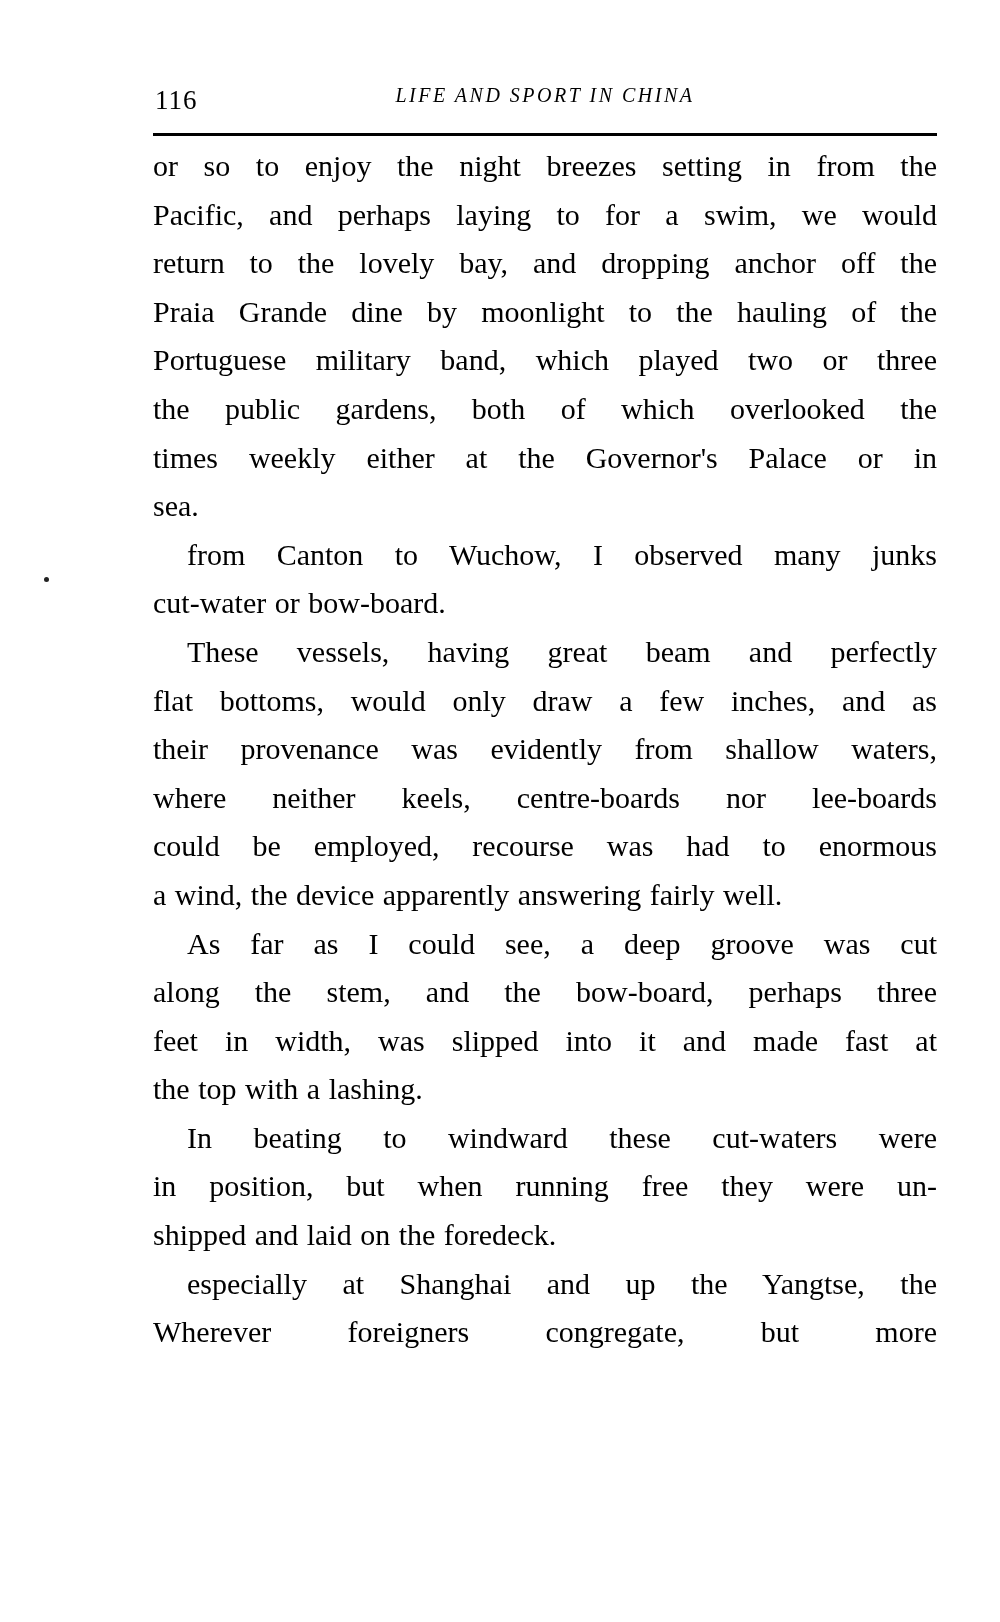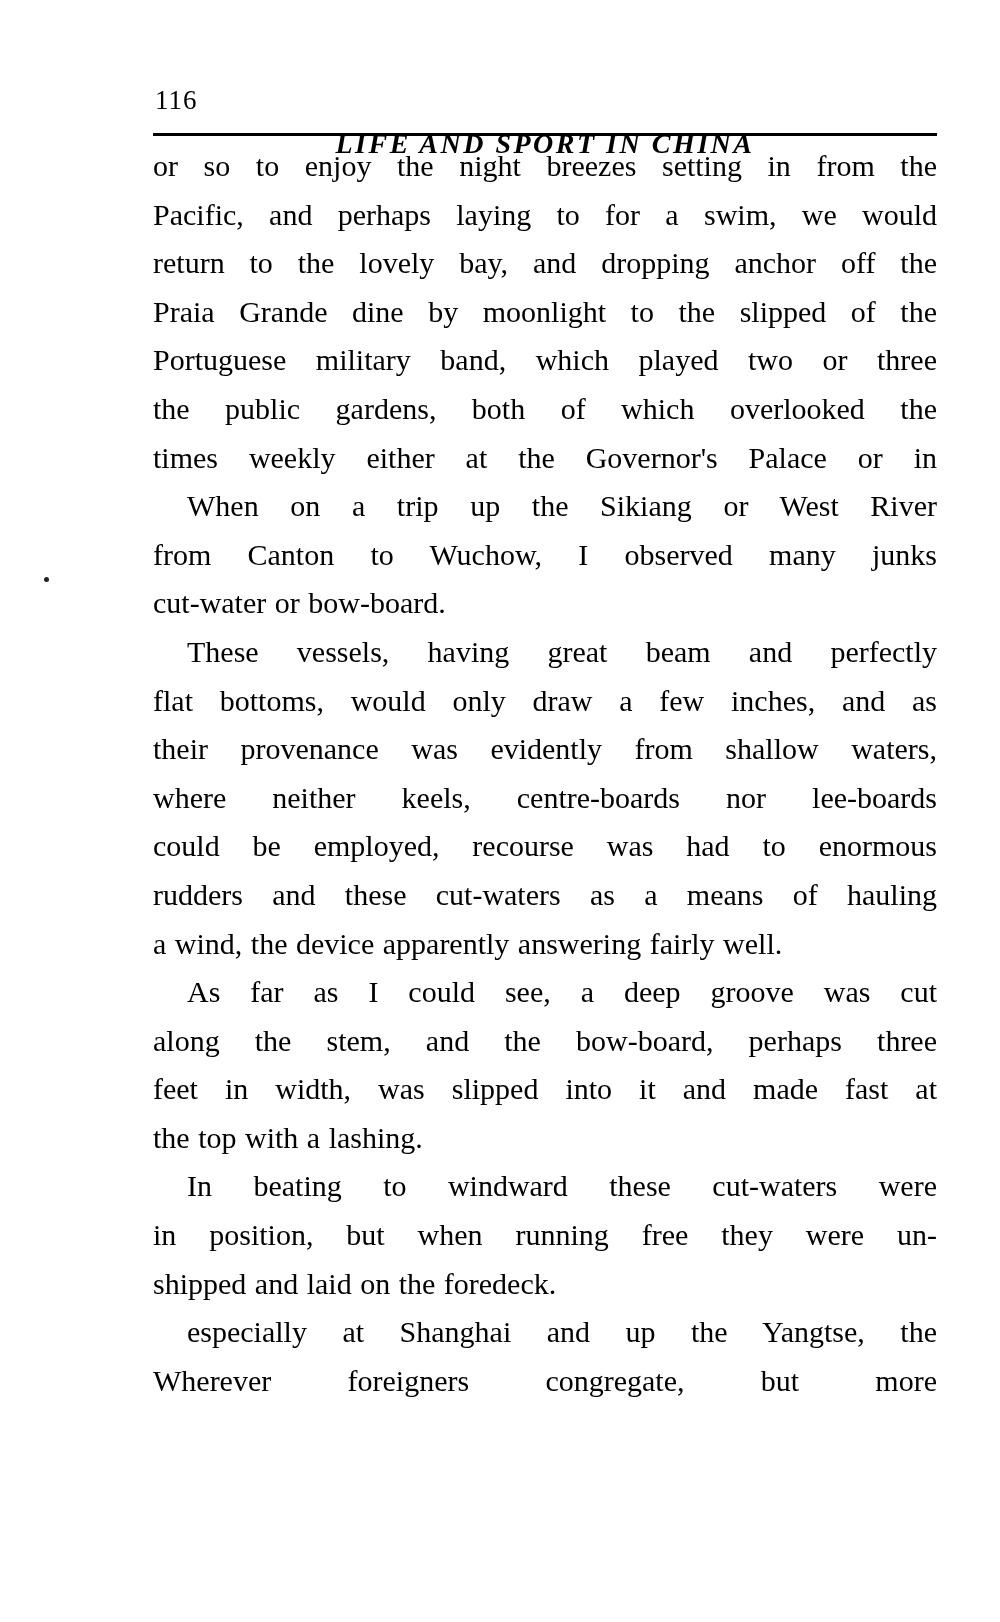--- a/index.html
+++ b/index.html
@@ -33,25 +33,24 @@
     left: 2px;
     top: 1px;
     font-size: 27px;
     letter-spacing: 1px;
     font-variant-numeric: oldstyle-nums;
   }
   .header-title {
     display: block;
     text-align: center;
     font-style: italic;
-    font-weight: bold;
-    font-size: 28px;
+    font-weight: normal;
+    font-size: 20px;
     letter-spacing: 2.5px;
     white-space: nowrap;
-    margin-top: 44px;
   }
   .header-rule {
     position: absolute;
     top: 133px;
     left: 0;
     width: 100%;
     height: 3px;
     background: #000;
   }
   .page-body {
@@ -91,37 +90,36 @@
   <div class="page-header">
     <span class="page-number">116</span>
     <span class="header-title">LIFE AND SPORT IN CHINA</span>
   </div>
   <div class="header-rule"></div>
   <div class="page-body">
       <div class="para">
         <div class="line">or so to enjoy the night breezes setting in from the</div>
         <div class="line">Pacific, and perhaps laying to for a swim, we would</div>
         <div class="line">return to the lovely bay, and dropping anchor off the</div>
-        <div class="line">Praia Grande dine by moonlight to the slipped of the</div>
+        <div class="line">Praia Grande dine by moonlight to the hauling of the</div>
         <div class="line">Portuguese military band, which played two or three</div>
         <div class="line">the public gardens, both of which overlooked the</div>
         <div class="line">times weekly either at the Governor's Palace or in</div>
+        <div class="line last">sea.</div>
       </div>
       <div class="para indent">
-        <div class="line">When on a trip up the Sikiang or West River</div>
         <div class="line">from Canton to Wuchow, I observed many junks</div>
         <div class="line last">cut-water or bow-board.</div>
       </div>
       <div class="para indent">
         <div class="line">These vessels, having great beam and perfectly</div>
         <div class="line">flat bottoms, would only draw a few inches, and as</div>
         <div class="line">their provenance was evidently from shallow waters,</div>
         <div class="line">where neither keels, centre-boards nor lee-boards</div>
         <div class="line">could be employed, recourse was had to enormous</div>
-        <div class="line">rudders and these cut-waters as a means of hauling</div>
         <div class="line last">a wind, the device apparently answering fairly well.</div>
       </div>
       <div class="para indent">
         <div class="line">As far as I could see, a deep groove was cut</div>
         <div class="line">along the stem, and the bow-board, perhaps three</div>
         <div class="line">feet in width, was slipped into it and made fast at</div>
         <div class="line last">the top with a lashing.</div>
       </div>
       <div class="para indent">
         <div class="line">In beating to windward these cut-waters were</div>

